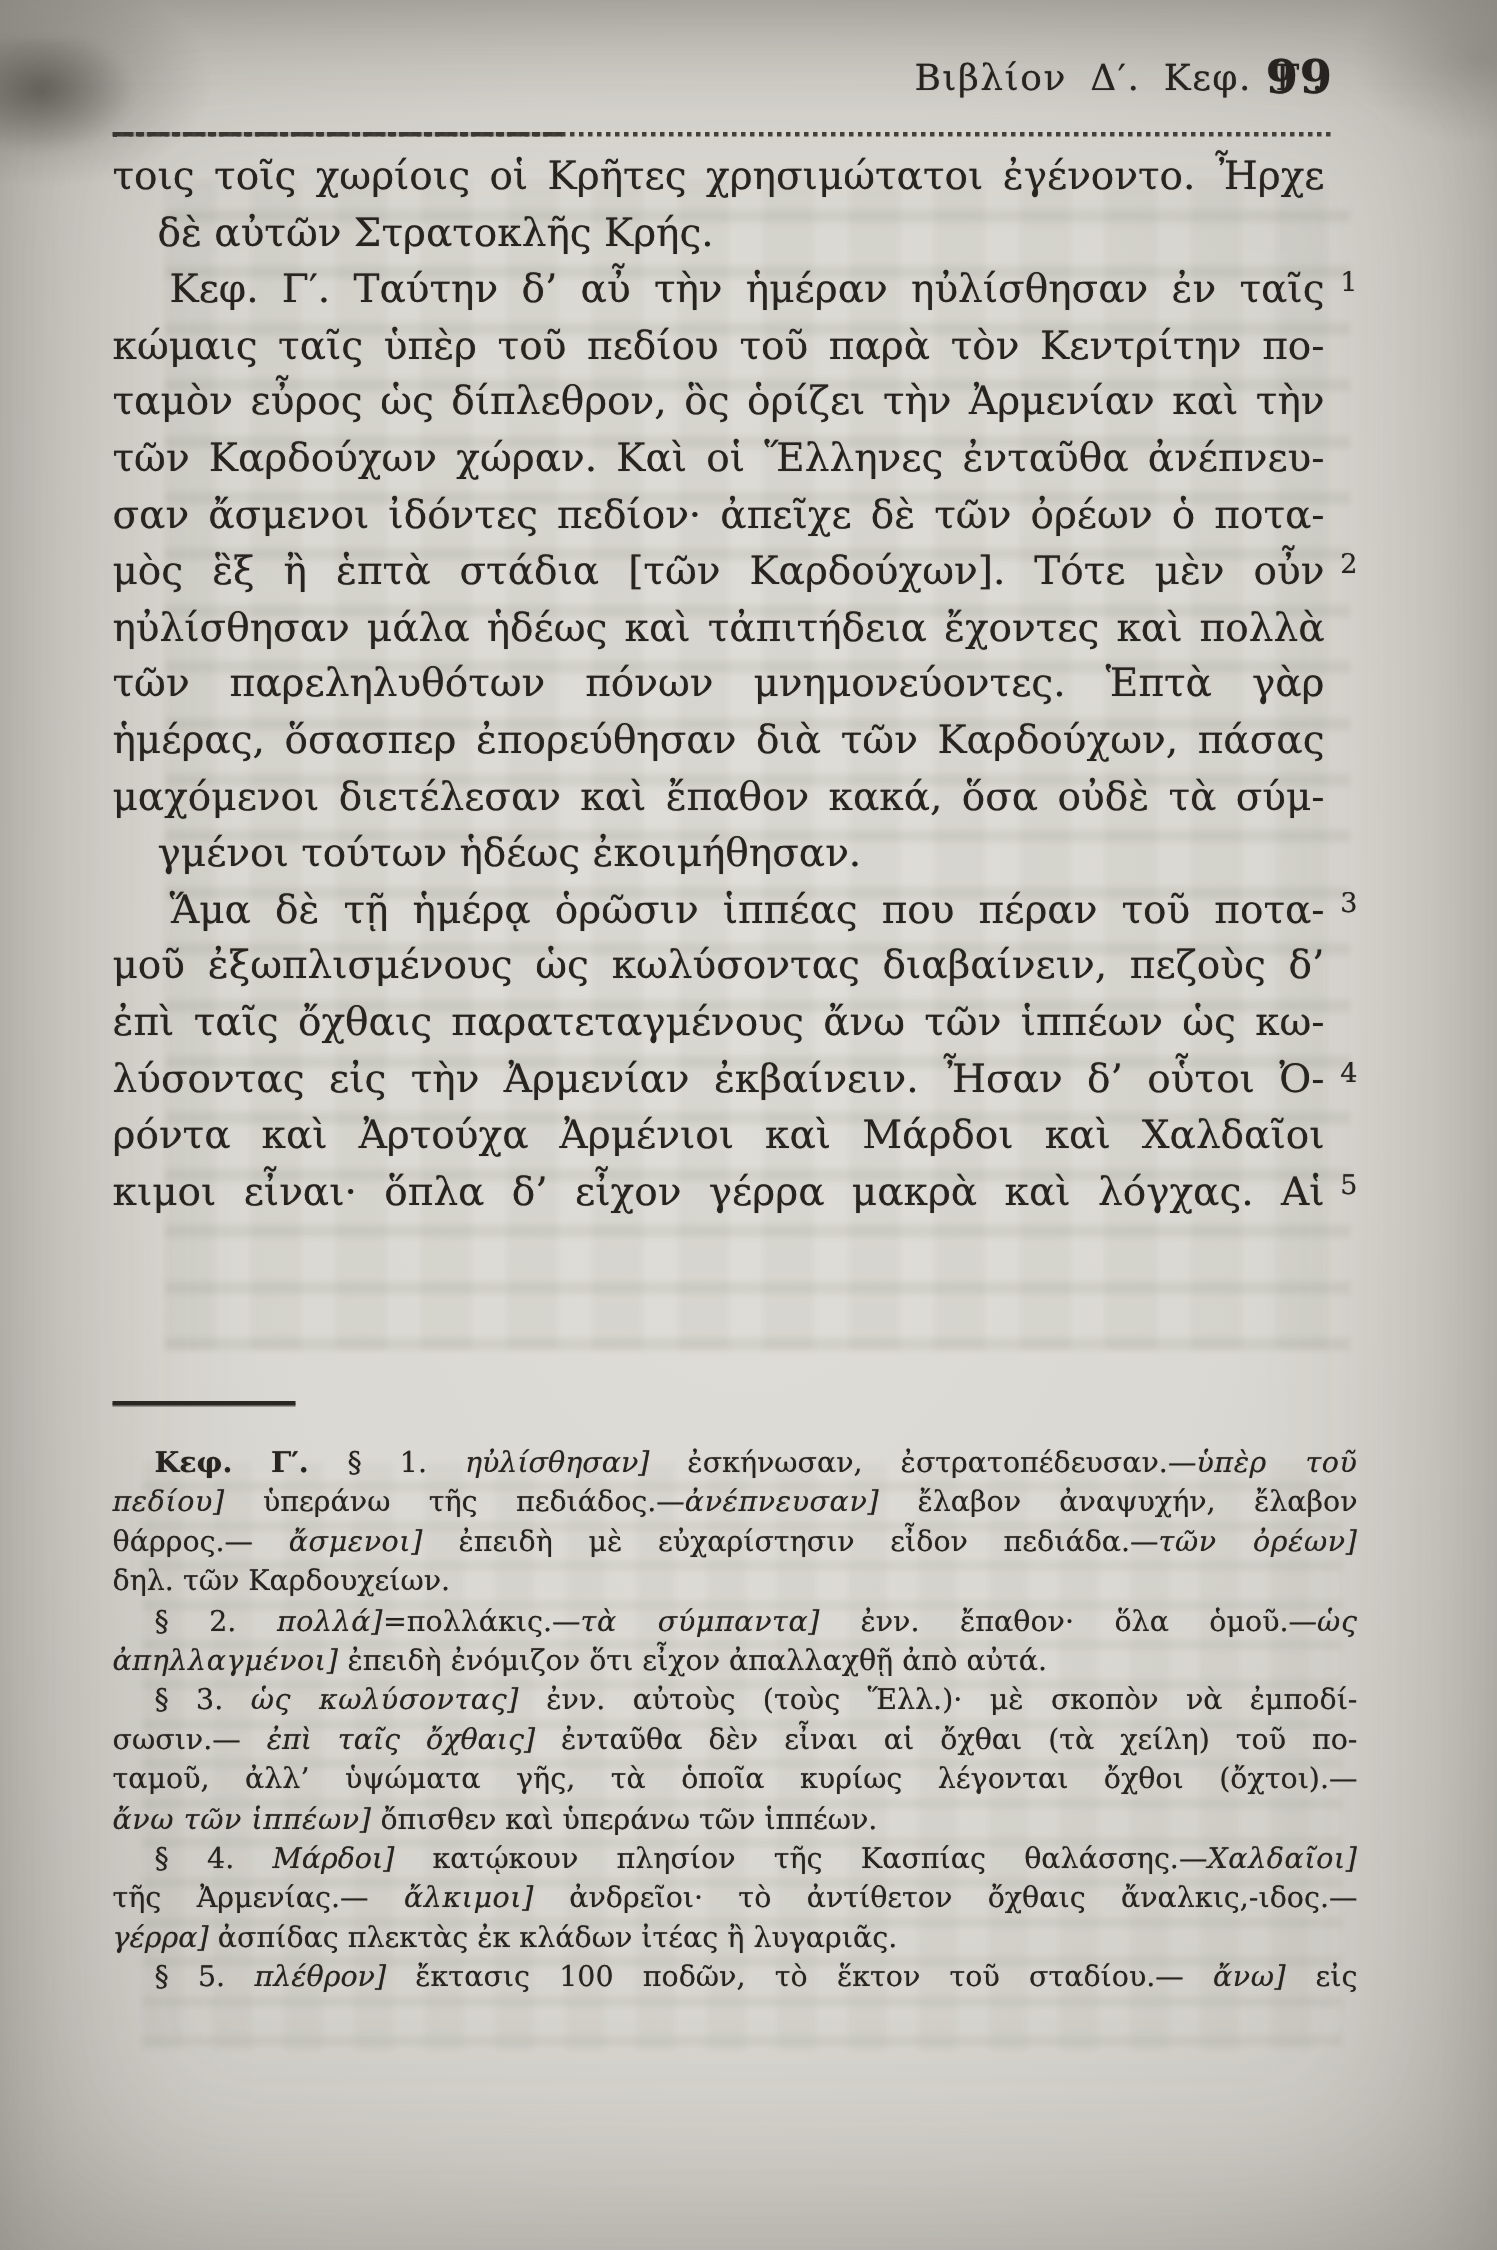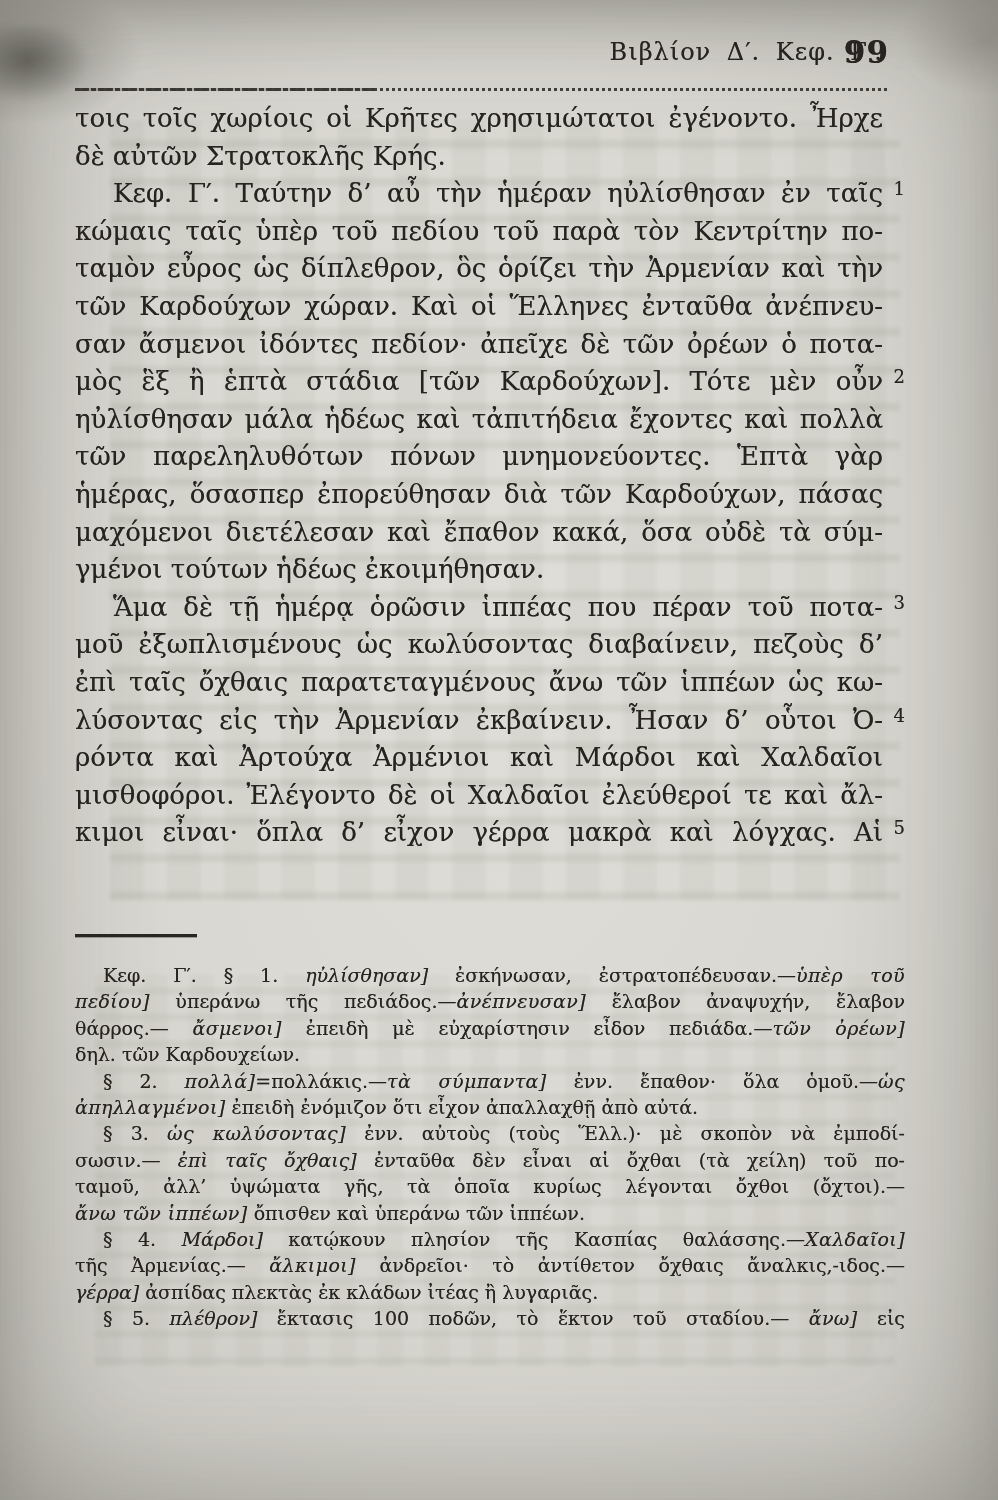--- a/index.html
+++ b/index.html
@@ -58,39 +58,39 @@
   }
   
   .main-text{
     position:absolute;left:75px;top:100px;width:830px;
     font-size:26px;line-height:37.6px;
   }
   .mline{
     position:relative;padding-right:22px;
     text-align:justify;text-align-last:justify;white-space:normal;
   }
-  .mline.end{text-align-last:left;}
+  .mline.end{text-align-last:left;margin-left:30px;}
   .mline.indent{text-indent:38px;}
   .mnum{
     position:absolute;right:0;top:5px;font-size:18px;line-height:18px;
   }
   
   .fn-rule{
     position:absolute;left:75px;top:934px;width:122px;height:3px;
     background:#2a2722;box-shadow:0 1px 0 rgba(42,39,34,.35);
   }
   .footnotes{
     position:absolute;left:75px;top:962px;width:830px;
     font-size:19px;line-height:26.4px;
   }
   .fline{text-align:justify;text-align-last:justify;}
   .fline.end{text-align-last:left;}
   .fline.indent{text-indent:28px;}
   .s-i{font-style:italic;margin-top:24px;}
-  .s-b{font-weight:normal;}
+  .s-b{font-weight:bold;}
   .s-bi{font-style:italic;font-weight:normal;letter-spacing:.4px;}
 </style>
 </head>
 <body>
 
 <div class="page">
   <div class="smudge"></div>
   <div class="bleed b-main"></div>
   <div class="bleed b-foot"></div>
 
@@ -112,21 +112,20 @@
       <div class="mline"><span>ηὐλίσθησαν μάλα ἡδέως καὶ τἀπιτήδεια ἔχοντες καὶ πολλὰ</span></div>
       <div class="mline"><span>τῶν παρεληλυθότων πόνων μνημονεύοντες. Ἑπτὰ γὰρ</span></div>
       <div class="mline"><span>ἡμέρας, ὅσασπερ ἐπορεύθησαν διὰ τῶν Καρδούχων, πάσας</span></div>
       <div class="mline"><span>μαχόμενοι διετέλεσαν καὶ ἔπαθον κακά, ὅσα οὐδὲ τὰ σύμ-</span></div>
       <div class="mline end"><span>γμένοι τούτων ἡδέως ἐκοιμήθησαν.</span></div>
       <div class="mline indent"><span>Ἅμα δὲ τῇ ἡμέρᾳ ὁρῶσιν ἱππέας που πέραν τοῦ ποτα-</span><span class="mnum">3</span></div>
       <div class="mline"><span>μοῦ ἐξωπλισμένους ὡς κωλύσοντας διαβαίνειν, πεζοὺς δ’</span></div>
       <div class="mline"><span>ἐπὶ ταῖς ὄχθαις παρατεταγμένους ἄνω τῶν ἱππέων ὡς κω-</span></div>
       <div class="mline"><span>λύσοντας εἰς τὴν Ἀρμενίαν ἐκβαίνειν. Ἦσαν δ’ οὗτοι Ὀ-</span><span class="mnum">4</span></div>
       <div class="mline"><span>ρόντα καὶ Ἀρτούχα Ἀρμένιοι καὶ Μάρδοι καὶ Χαλδαῖοι</span></div>
-      <div class="mline"><span>μισθοφόροι. Ἐλέγοντο δὲ οἱ Χαλδαῖοι ἐλεύθεροί τε καὶ ἄλ-</span></div>
       <div class="mline"><span>κιμοι εἶναι· ὅπλα δ’ εἶχον γέρρα μακρὰ καὶ λόγχας. Αἱ</span><span class="mnum">5</span></div>
     </div>
 
   <div class="fn-rule"></div>
   <div class="footnotes ink">
       <div class="fline indent"><span class="s-b">Κεφ. Γ′. </span><span class="s-n">§ 1. </span><span class="s-i">ηὐλίσθησαν]</span><span class="s-n"> ἐσκήνωσαν, ἐστρατοπέδευσαν.—</span><span class="s-bi">ὑπὲρ τοῦ</span></div>
       <div class="fline"><span class="s-bi">πεδίου]</span><span class="s-n"> ὑπεράνω τῆς πεδιάδος.—</span><span class="s-bi">ἀνέπνευσαν]</span><span class="s-n"> ἔλαβον ἀναψυχήν, ἔλαβον</span></div>
       <div class="fline"><span class="s-n">θάρρος.— </span><span class="s-bi">ἄσμενοι]</span><span class="s-n"> ἐπειδὴ μὲ εὐχαρίστησιν εἶδον πεδιάδα.—</span><span class="s-bi">τῶν ὀρέων]</span></div>
       <div class="fline end"><span class="s-n">δηλ. τῶν Καρδουχείων.</span></div>
       <div class="fline indent"><span class="s-n">§ 2. </span><span class="s-bi">πολλά]</span><span class="s-n">=πολλάκις.—</span><span class="s-bi">τὰ σύμπαντα]</span><span class="s-n"> ἐνν. ἔπαθον· ὅλα ὁμοῦ.—</span><span class="s-bi">ὡς</span></div>

